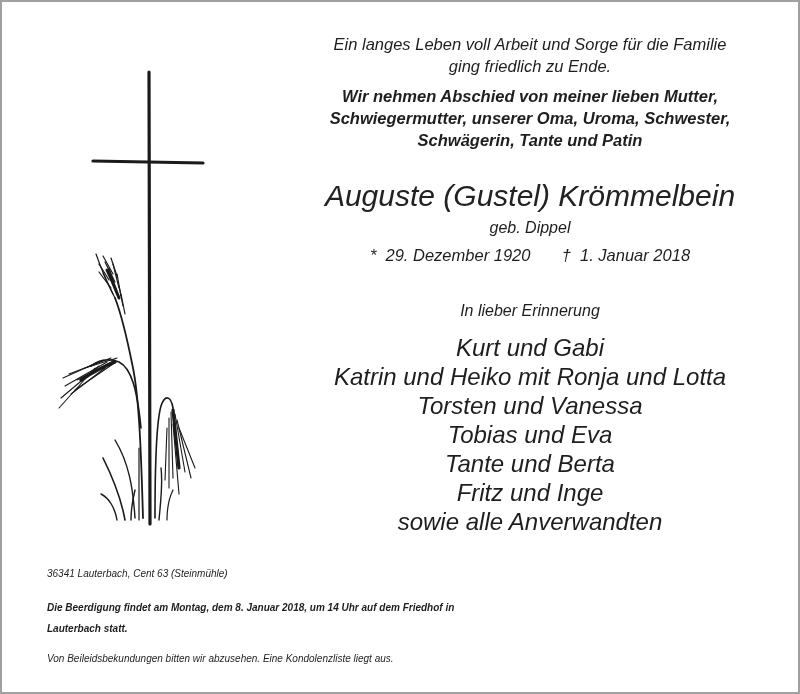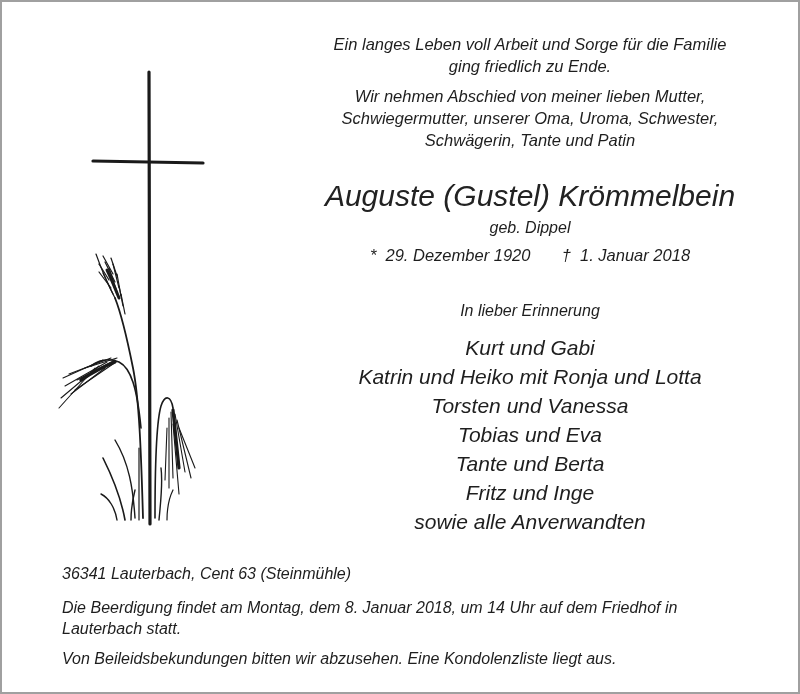--- a/index.html
+++ b/index.html
@@ -14,33 +14,33 @@
       position: absolute; left: 0; top: 0; width: 800px; height: 694px;
       border-left: 2px solid #a0a0a0;
       border-top: 2px solid #a0a0a0;
       border-right: 2px solid #a0a0a0;
       border-bottom: 2px solid #a0a0a0;
     }
     .center-col {
       position: absolute; left: 280px; width: 500px; text-align: center;
     }
     .intro { top: 33px; font-size: 16.5px; line-height: 22px; }
-    .intro2 { top: 85px; font-size: 16.5px; line-height: 22px; }
+    .intro2 { top: 85px; font-size: 16.5px; line-height: 22px; font-weight: bold; }
     .name { top: 178px; font-size: 30px; line-height: 36px; color: #222; }
     .maiden { top: 218px; font-size: 16px; line-height: 20px; }
     .dates { top: 244px; font-size: 16.5px; line-height: 22px; }
     .dates .gap { display: inline-block; width: 22px; }
     .memory { top: 300px; font-size: 16px; line-height: 22px; }
-    .family { top: 333px; font-size: 21px; line-height: 29px; }
+    .family { top: 333px; font-size: 24px; line-height: 29px; }
     .family div { white-space: nowrap; }
     .footer {
-      position: absolute; left: 62px; width: 720px; font-size: 16px; line-height: 21px;
+      position: absolute; left: 47px; width: 720px; font-size: 10px; line-height: 21px;
     }
     .address { top: 563px; }
-    .funeral { top: 597px; }
+    .funeral { top: 597px; font-weight: bold; }
     .condolence { top: 648px; }
     .cross-art { position: absolute; left: 55px; top: 68px; width: 160px; height: 460px; }
   </style>
 </head>
 <body>
 
 <div class="frame"></div>
 
 <div class="cross-art">
   <svg width="160" height="460" viewBox="0 0 160 460" xmlns="http://www.w3.org/2000/svg">

